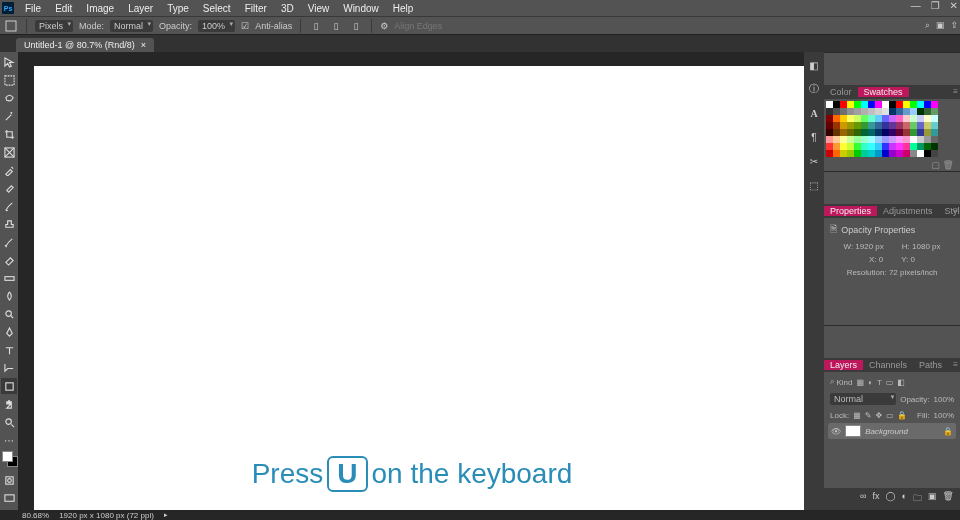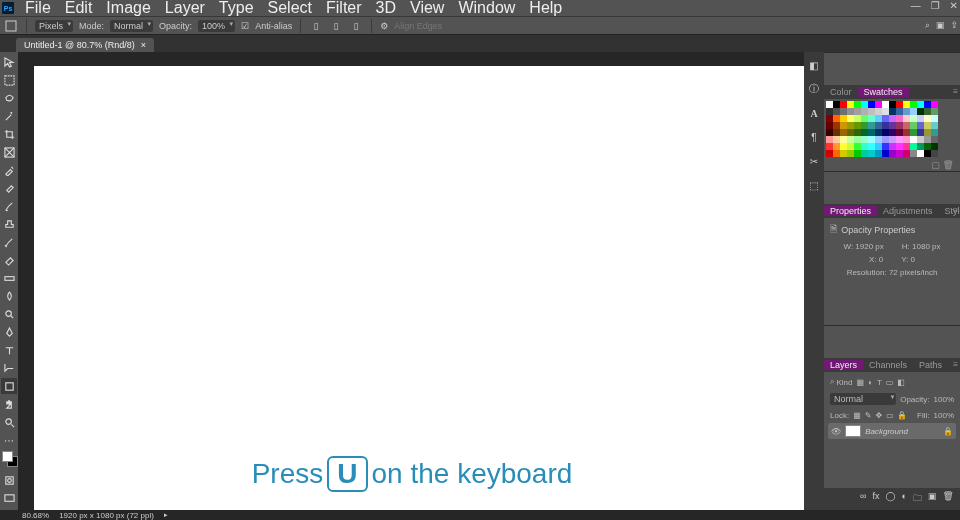--- a/index.html
+++ b/index.html
@@ -1,20 +1,20 @@
 <!DOCTYPE html>
 <html><head>
 <meta charset="utf-8">
 <style>
   * { box-sizing: border-box; margin: 0; padding: 0; font-family: "Segoe UI", Arial, sans-serif; }
   body { width: 960px; height: 520px; background: #323232; overflow: hidden; position: relative; color: #ccc; font-size: 10px; }
   
   .menubar { height: 16px; background: #535353; display: flex; align-items: center; padding-left: 2px; position: relative; }
   .ps-logo { width: 12px; height: 12px; background: #001e36; color: #31a8ff; font-size: 7px; font-weight: bold; display:flex; align-items:center; justify-content:center; margin-right:4px; border-radius:1px;}
-  .menu-item { padding: 0 7px; font-size: 16px; color: #eee; cursor: default; }
+  .menu-item { padding: 0 7px; font-size: 10px; color: #eee; cursor: default; }
   .win-controls { position:absolute; right:2px; top:0; display:flex; gap:10px; font-size:10px; color:#ccc;}
   
   .optionsbar { height: 18px; background: #535353; border-top:1px solid #383838; display:flex; align-items:center; padding-left:4px; font-size:9px; color:#ccc; gap:6px; position:relative;}
   .opt-icon { width:14px; height:14px; display:flex; align-items:center; justify-content:center; }
   .opt-sep { width:1px; height:14px; background:#3a3a3a; margin:0 2px;}
   .opt-dd { background:#3a3a3a; padding:1px 10px 1px 4px; border-radius:2px; position:relative; font-size:9px;}
   .opt-dd::after{content:"▾"; position:absolute; right:2px; top:0; font-size:7px; color:#aaa;}
   .opt-right{position:absolute; right:2px; display:flex; gap:6px;}
   
   .tabbar { height:18px; background:#323232; border-top:1px solid #222; display:flex; align-items:flex-end; padding-left:16px;}
@@ -30,21 +30,21 @@
   .tool.fg .swbg{position:absolute; width:11px;height:11px; background:#000; border:1px solid #888; left:6px; top:6px;}
   .canvas-area { flex:1; background:#262626; position:relative; overflow:hidden;}
   .canvas { position:absolute; left:16px; top:14px; right:0; bottom:0; background:#fff; }
   
   .rd { width:136px; background:#535353; display:flex; flex-direction:column;}
   .rd-collapsed { width:20px; background:#3a3a3a; display:flex; flex-direction:column; align-items:center; padding-top:6px; gap:10px;}
   .rd-collapsed div{width:14px;height:14px; color:#ccc; font-size:10px; display:flex;align-items:center;justify-content:center;}
   .panel { border-top:1px solid #2b2b2b; }
   .panel-tabs { display:flex; height:14px; background:#3a3a3a; font-size:9px; align-items:center; position:relative;margin-top:32px;}
   .ptab { padding:0 6px; color:#999;}
-  .ptab.active{ color:#eee; background:#701a75;}
+  .ptab.active{ color:#eee; background:#be185d;}
   .panel-body { padding:4px 6px; font-size:9px; color:#ccc;}
   .swatches { display:grid; grid-template-columns:repeat(16,7px); grid-auto-rows:7px; gap:0; padding:2px; width:112px;}
   .sw { width:7px; height:7px;}
   .prop-row{display:flex; gap:18px; margin:4px 0; font-size:8px; color:#bbb;justify-content:center;}
   .layers-body { padding:2px 4px; }
   .layer-row{display:flex; align-items:center; background:#6a6a6a; padding:2px 3px; gap:4px; font-size:8px; border-radius:2px;}
   .layer-thumb{width:16px;height:12px;background:#fff;border:1px solid #888;}
   .layers-opts{display:flex; align-items:center; gap:4px; font-size:8px; color:#bbb; padding:3px 2px;}
   
   .status{position:absolute; bottom:0; left:0; right:0; height:10px; background:#262626; font-size:8px; color:#ccc; padding-left:22px; display:flex; gap:10px; align-items:center;}

